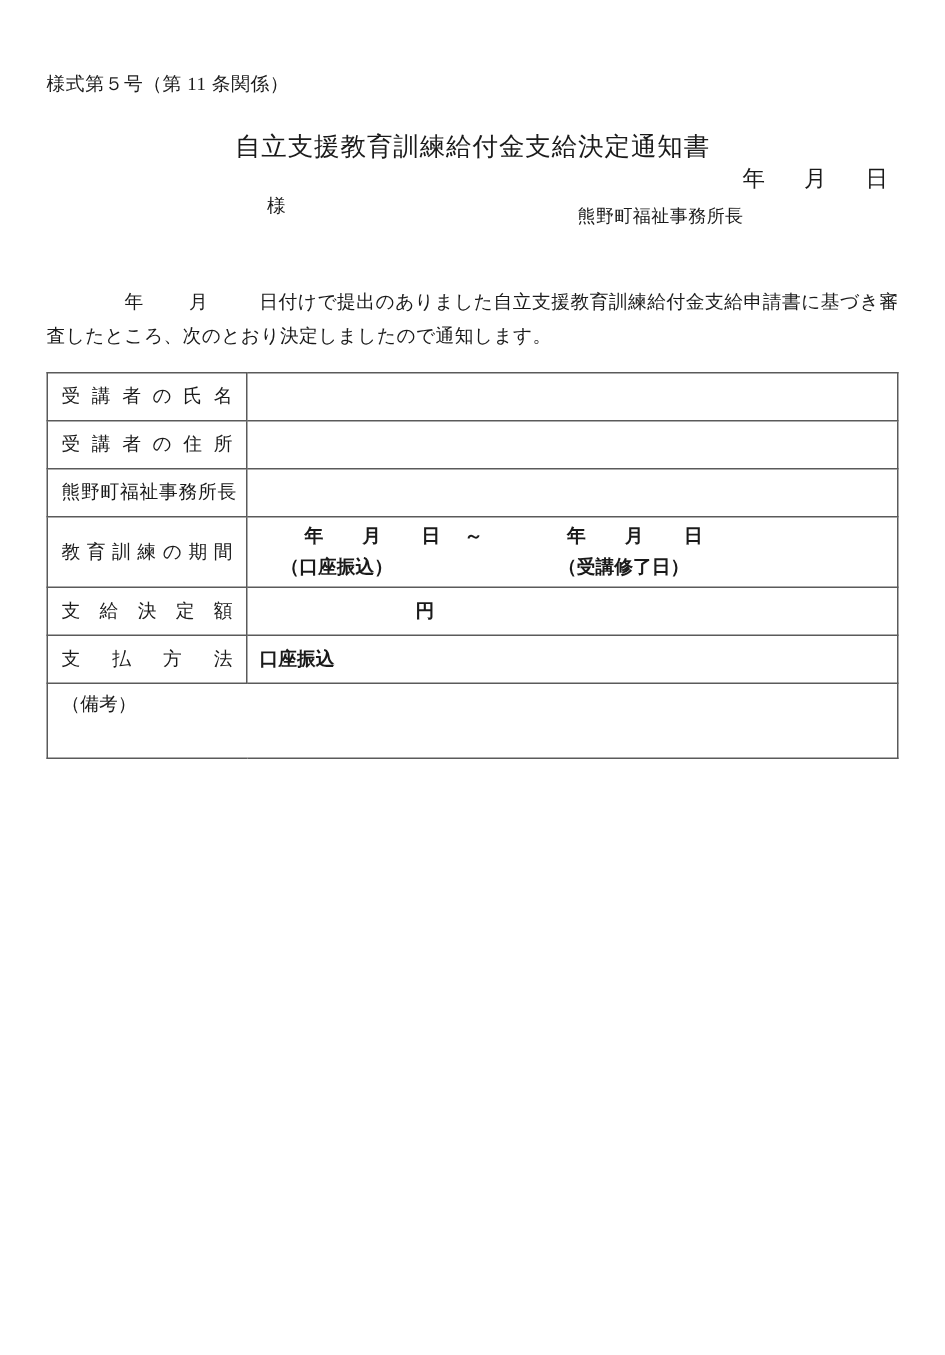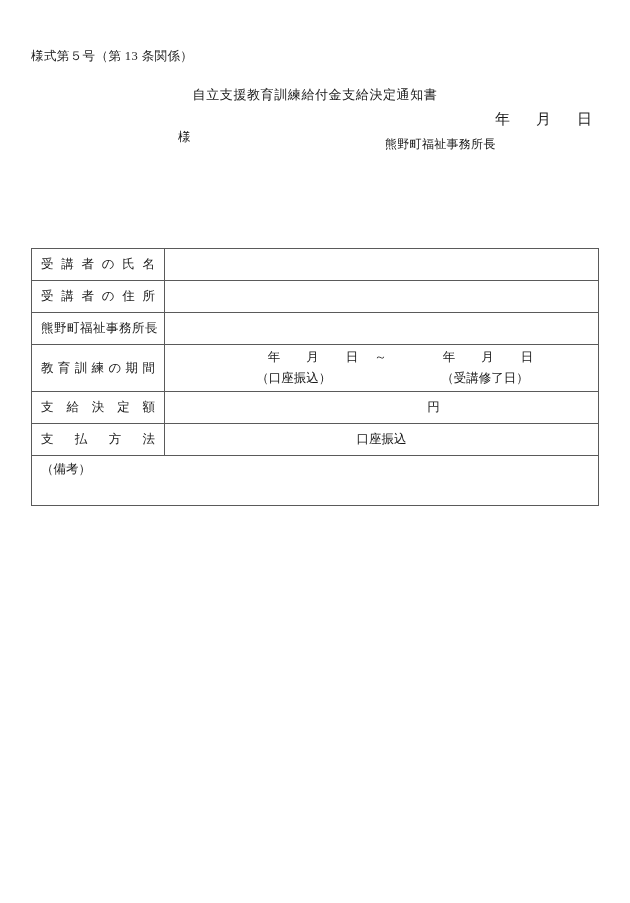--- a/index.html
+++ b/index.html
@@ -29,21 +29,21 @@
     font-size: 12.5px;
     letter-spacing: 0.4px;
     white-space: nowrap;
   }
   .doc-title {
     position: absolute;
     left: 0;
     right: 0;
     top: 86px;
     text-align: center;
-    font-size: 13px;
+    font-size: 17px;
     letter-spacing: 0.6px;
     white-space: nowrap;
   }
   .date-line {
     position: absolute;
     right: 38px;
     top: 110px;
     font-size: 15px;
     white-space: nowrap;
   }
@@ -111,21 +111,22 @@
     width: 100%;
   }
   td.label .tight {
     display: block;
     text-align: center;
     letter-spacing: 0.5px;
   }
   td.value {
     height: 31px;
     padding: 0 8px;
-    text-align: center;
+    text-align: left;
+    font-weight: bold;
   }
   td.value.blank { }
 
   
   td.label.period { height: 46px; }
   td.value.period {
     height: 46px;
     padding: 0;
     position: relative;
   }
@@ -166,32 +167,35 @@
     padding: 5px 9px 0 9px;
     vertical-align: top;
     text-align: left;
   }
 </style>
 </head>
 <body>
 
 <div class="page">
 
-  <div class="form-no">様式第５号（第 13 条関係）</div>
+  <div class="form-no">様式第５号（第 11 条関係）</div>
 
   <div class="doc-title">自立支援教育訓練給付金支給決定通知書</div>
 
   <div class="date-line">
     <span class="seg">年</span><span class="seg">月</span><span class="seg">日</span>
   </div>
 
   <div class="addressee">様</div>
 
   <div class="issuer">熊野町福祉事務所長</div>
 
+  <div class="body-text">
+    <span class="indent"></span><span>年</span><span class="blank-y"></span><span>月</span><span class="blank-m"></span><span>日付けで提出のありました自立支援教育訓練給付金支給申請書に基づき審査したところ、</span><span>次のとおり決定しましたので通知します。</span>
+  </div>
 
   <table class="form-table">
     <colgroup>
       <col class="label-col">
       <col>
     </colgroup>
     <tbody>
       <tr>
         <td class="label">
           <span class="spread">

